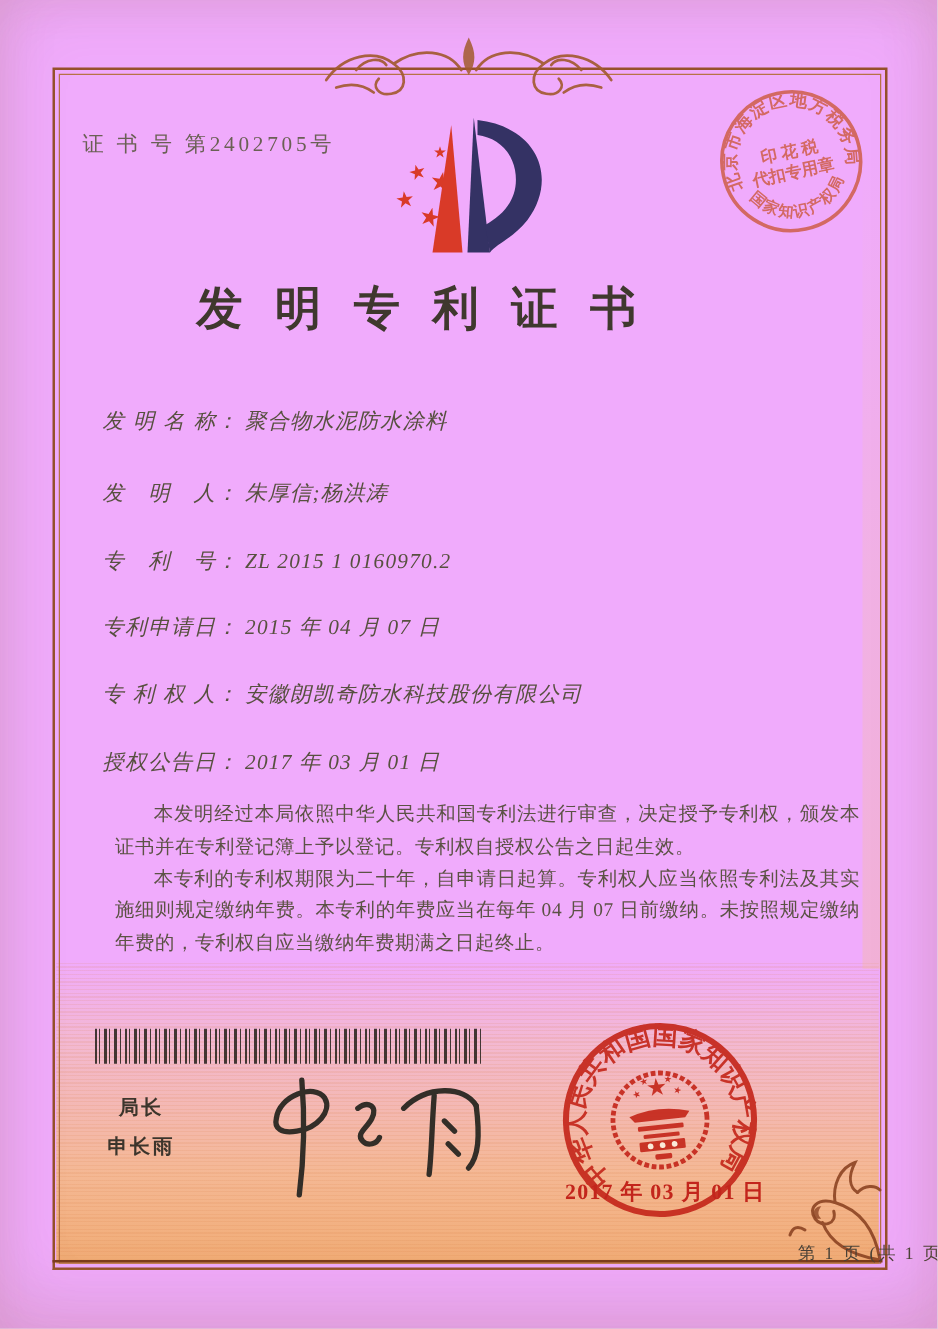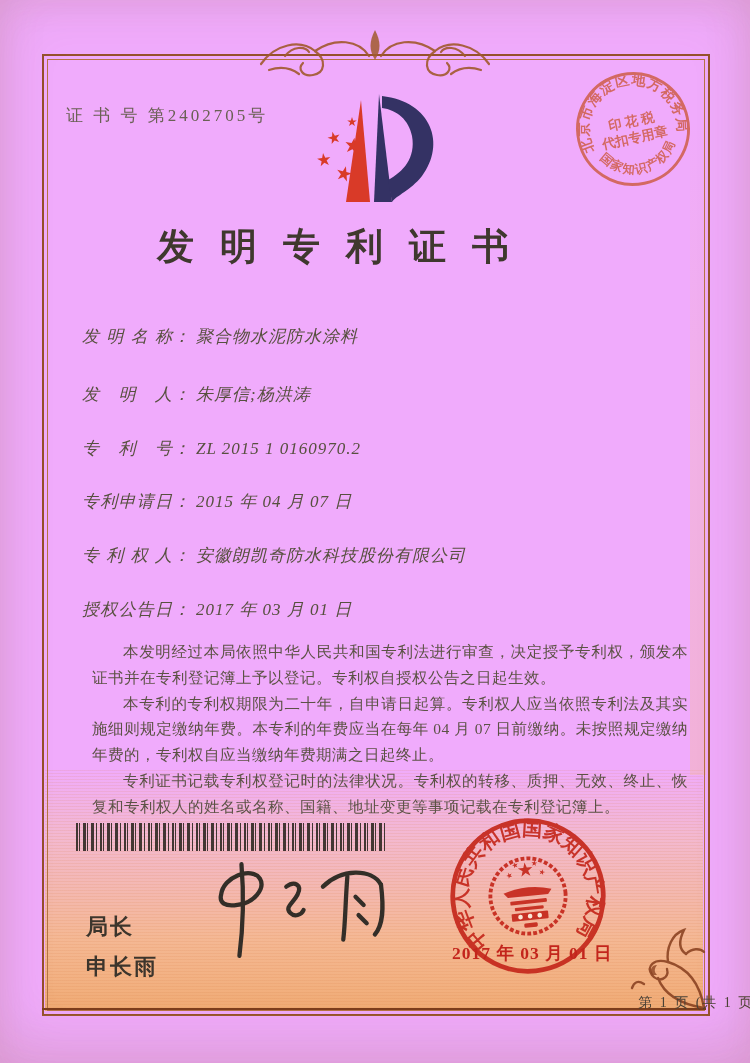--- a/index.html
+++ b/index.html
@@ -48,21 +48,21 @@
     position:absolute;left:76px;top:823px;width:312px;height:28px;z-index:4;
     background:repeating-linear-gradient(90deg,
       #2b251f 0 2px, rgba(0,0,0,0) 2px 3px,
       #2b251f 3px 4px, rgba(0,0,0,0) 4px 7px,
       #2b251f 7px 10px, rgba(0,0,0,0) 10px 11px,
       #2b251f 11px 12px, rgba(0,0,0,0) 12px 15px,
       #2b251f 15px 18px, rgba(0,0,0,0) 18px 20px,
       #2b251f 20px 21px, rgba(0,0,0,0) 21px 24px);
     opacity:.88;
   }
-  .signer{position:absolute;left:86px;top:912px;z-index:4;font-size:22px;font-weight:700;color:#3c352c;letter-spacing:2px;}
+  .signer{position:absolute;left:86px;top:876px;z-index:4;font-size:16px;font-weight:700;color:#3c352c;letter-spacing:2px;text-align:center;}
   .signer div{margin-bottom:10px;}
   .signature{position:absolute;left:192px;top:852px;z-index:5;}
   .main-seal{position:absolute;left:446px;top:814px;z-index:5;transform:rotate(-6deg);opacity:.92;}
   .seal-date{position:absolute;left:452px;top:941px;z-index:6;font-size:17.5px;font-weight:700;color:#c3251c;letter-spacing:1px;}
   .footer{position:absolute;left:11px;top:994px;width:750px;text-align:right;z-index:4;font-size:14px;letter-spacing:2px;color:#4a4238;}
   .ornament-top{position:absolute;left:255px;top:24px;z-index:3;}
   .ornament-br{position:absolute;left:616px;top:920px;z-index:3;}
   svg{display:block;}
 </style>
 </head>
@@ -161,21 +161,20 @@
       <span class="field-label">专利权人</span><span class="field-colon">：</span><span class="field-value">安徽朗凯奇防水科技股份有限公司</span>
     </div>
     <div class="field f5">
       <span class="field-label">授权公告日</span><span class="field-colon">：</span><span class="field-value">2017 年 03 月 01 日</span>
     </div>
   </div>
 
   <div class="paras">
     <p>本发明经过本局依照中华人民共和国专利法进行审查，决定授予专利权，颁发本证书并在专利登记簿上予以登记。专利权自授权公告之日起生效。</p>
     <p>本专利的专利权期限为二十年，自申请日起算。专利权人应当依照专利法及其实施细则规定缴纳年费。本专利的年费应当在每年 04 月 07 日前缴纳。未按照规定缴纳年费的，专利权自应当缴纳年费期满之日起终止。</p>
-    <p>专利证书记载专利权登记时的法律状况。专利权的转移、质押、无效、终止、恢复和专利权人的姓名或名称、国籍、地址变更等事项记载在专利登记簿上。</p>
   </div>
 
   <div class="barcode"></div>
 
   <div class="signer">
     <div>局长</div>
     <div>申长雨</div>
   </div>
 
   <svg class="signature" width="215" height="112" viewBox="0 0 210 110">

